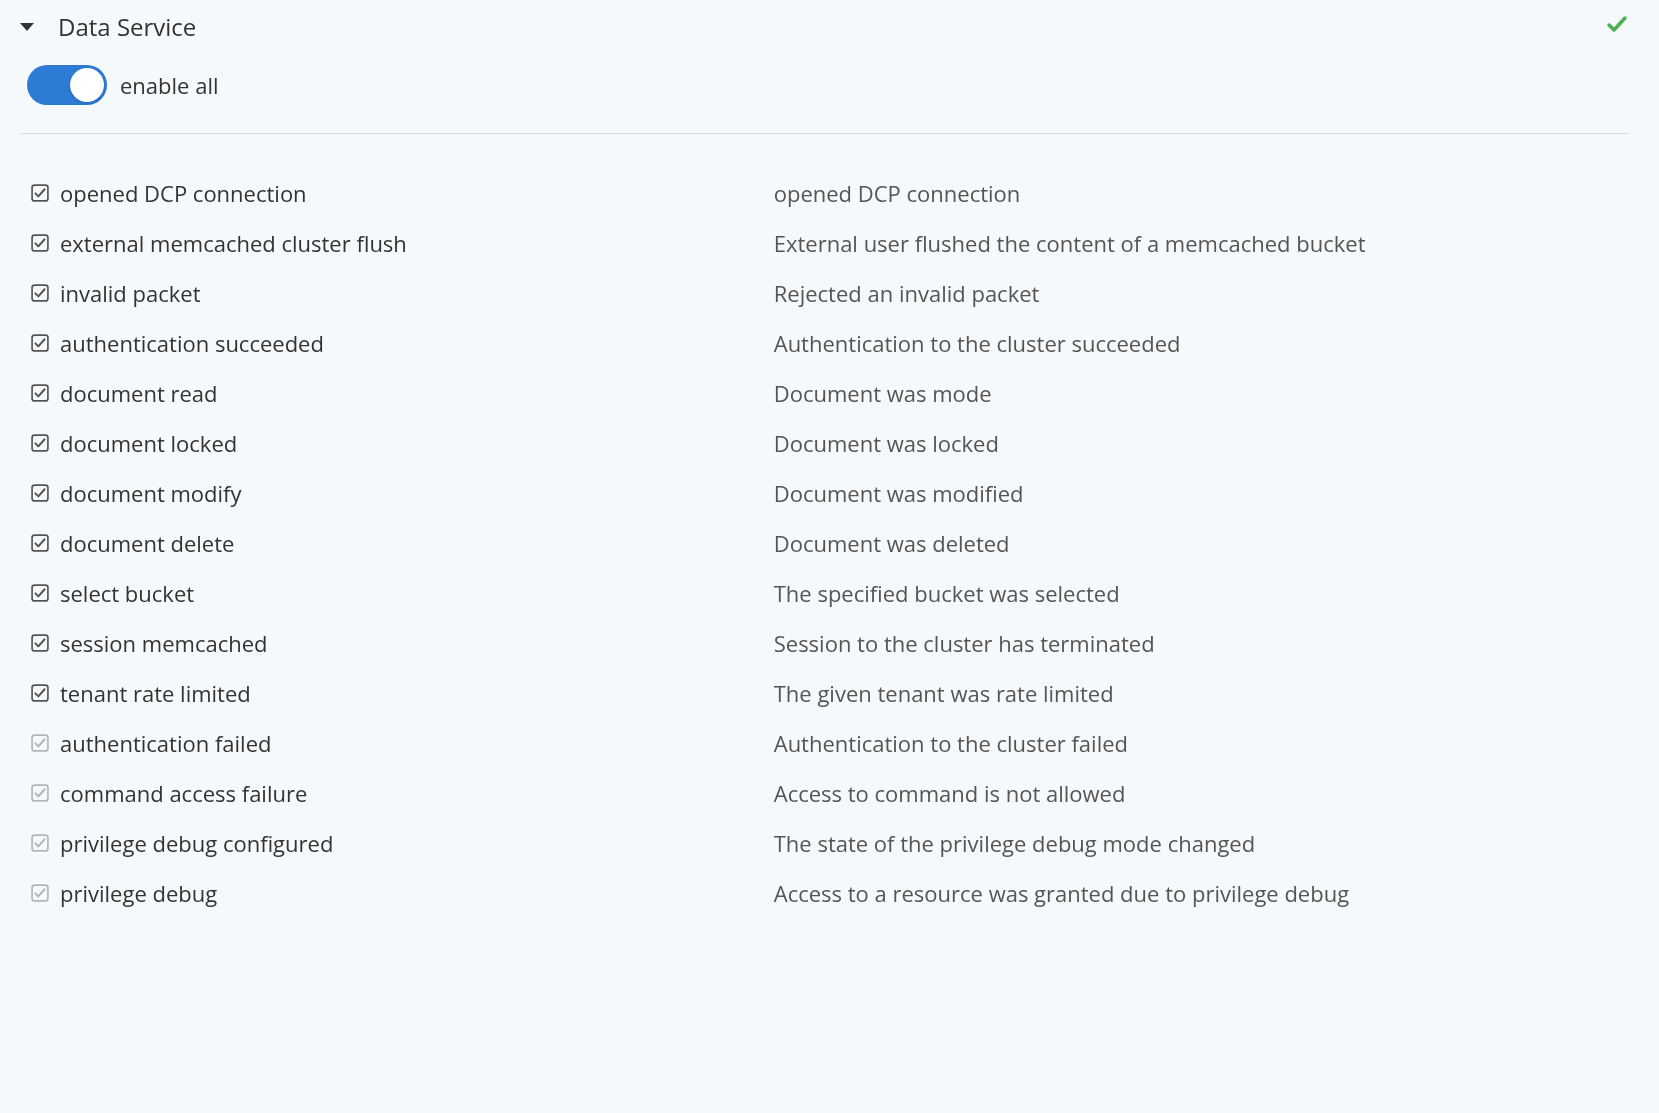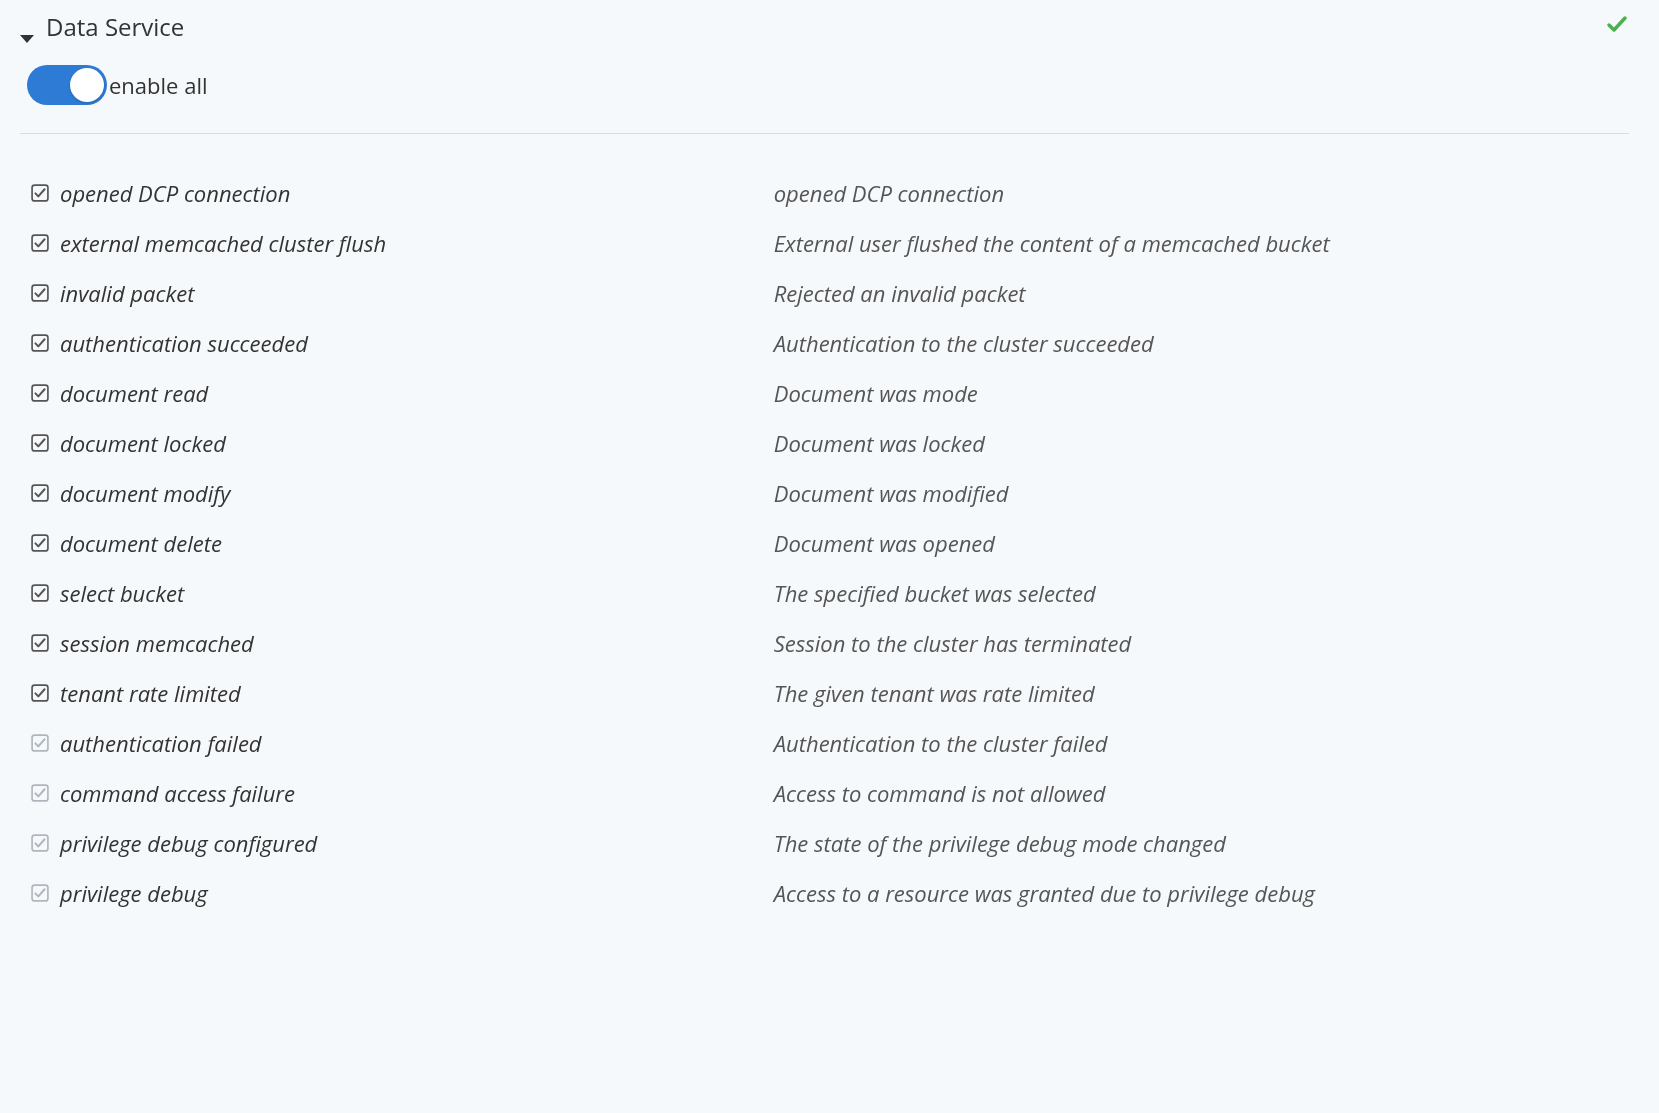--- a/index.html
+++ b/index.html
@@ -1,28 +1,28 @@
 <!DOCTYPE html>
 <html><head>
   <meta charset="utf-8">
   <style>
     * { box-sizing: border-box; margin: 0; padding: 0; }
     body { font-family: -apple-system, BlinkMacSystemFont, "Segoe UI", "Open Sans", sans-serif; background: #f6f9fb; color: #333; font-size: 22px; }
     .container { padding: 10px 30px 30px 20px; }
     .section-header { display: flex; align-items: center; justify-content: space-between; margin-bottom: 22px; }
-    .section-header-left { display: flex; align-items: flex-end; gap: 12px; }
+    .section-header-left { display: flex; align-items: center; gap: 24px; }
     .caret { width: 0; height: 0; border-left: 7px solid transparent; border-right: 7px solid transparent; border-top: 8px solid #333; cursor: pointer; }
     .section-title { font-size: 24px; color: #333; cursor: pointer; }
     .check-icon svg { width: 24px; height: 24px; }
-    .toggle-row { display: flex; align-items: center; gap: 2px; padding-left: 7px; padding-bottom: 28px; }
+    .toggle-row { display: flex; align-items: center; gap: 13px; padding-left: 7px; padding-bottom: 28px; }
     .toggle { width: 80px; height: 40px; background: #2e7bd6; border-radius: 40px; position: relative; cursor: pointer; }
     .toggle-thumb { width: 34px; height: 34px; background: #fff; border-radius: 50%; position: absolute; top: 3px; right: 3px; box-shadow: 0 1px 3px rgba(0,0,0,0.2); }
     .toggle-label { font-size: 22px; color: #333; }
     .divider { border: none; border-top: 1px solid #d8dde3; margin-bottom: 34px; }
-    .table { display: grid; grid-template-columns: 1fr 1.15fr; gap: 0; padding-left: 10px; font-style: italic; }
+    .table { display: grid; grid-template-columns: 1fr 1.15fr; gap: 0; padding-left: 10px; }
     .row { display: contents; }
     .left-cell { display: flex; align-items: center; gap: 10px; padding: 10px 0; }
     .right-cell { display: flex; align-items: center; padding: 10px 0; color: #555; font-size: 22px; }
     .cb { width: 20px; height: 20px; flex-shrink: 0; cursor: pointer; }
     .cb svg { width: 20px; height: 20px; display: block; }
     .item-label { font-size: 22px; color: #333; }
   </style>
 </head>
 <body>
 
@@ -114,21 +114,21 @@
           <span class="item-label">document modify</span>
         </div><div class="right-cell">Document was modified</div></div>
       <div class="row"><div class="left-cell">
           <span class="cb">
             <svg viewBox="0 0 24 24" fill="none">
               <rect x="2.5" y="2.5" width="19" height="19" rx="3" stroke="#555" stroke-width="2"></rect>
               <path d="M6.5 12.5 L10 16 L17.5 7.5" stroke="#555" stroke-width="2.4" fill="none" stroke-linecap="round" stroke-linejoin="round"></path>
             </svg>
           </span>
           <span class="item-label">document delete</span>
-        </div><div class="right-cell">Document was opened</div></div>
+        </div><div class="right-cell">Document was deleted</div></div>
       <div class="row"><div class="left-cell">
           <span class="cb">
             <svg viewBox="0 0 24 24" fill="none">
               <rect x="2.5" y="2.5" width="19" height="19" rx="3" stroke="#555" stroke-width="2"></rect>
               <path d="M6.5 12.5 L10 16 L17.5 7.5" stroke="#555" stroke-width="2.4" fill="none" stroke-linecap="round" stroke-linejoin="round"></path>
             </svg>
           </span>
           <span class="item-label">select bucket</span>
         </div><div class="right-cell">The specified bucket was selected</div></div>
       <div class="row"><div class="left-cell">

